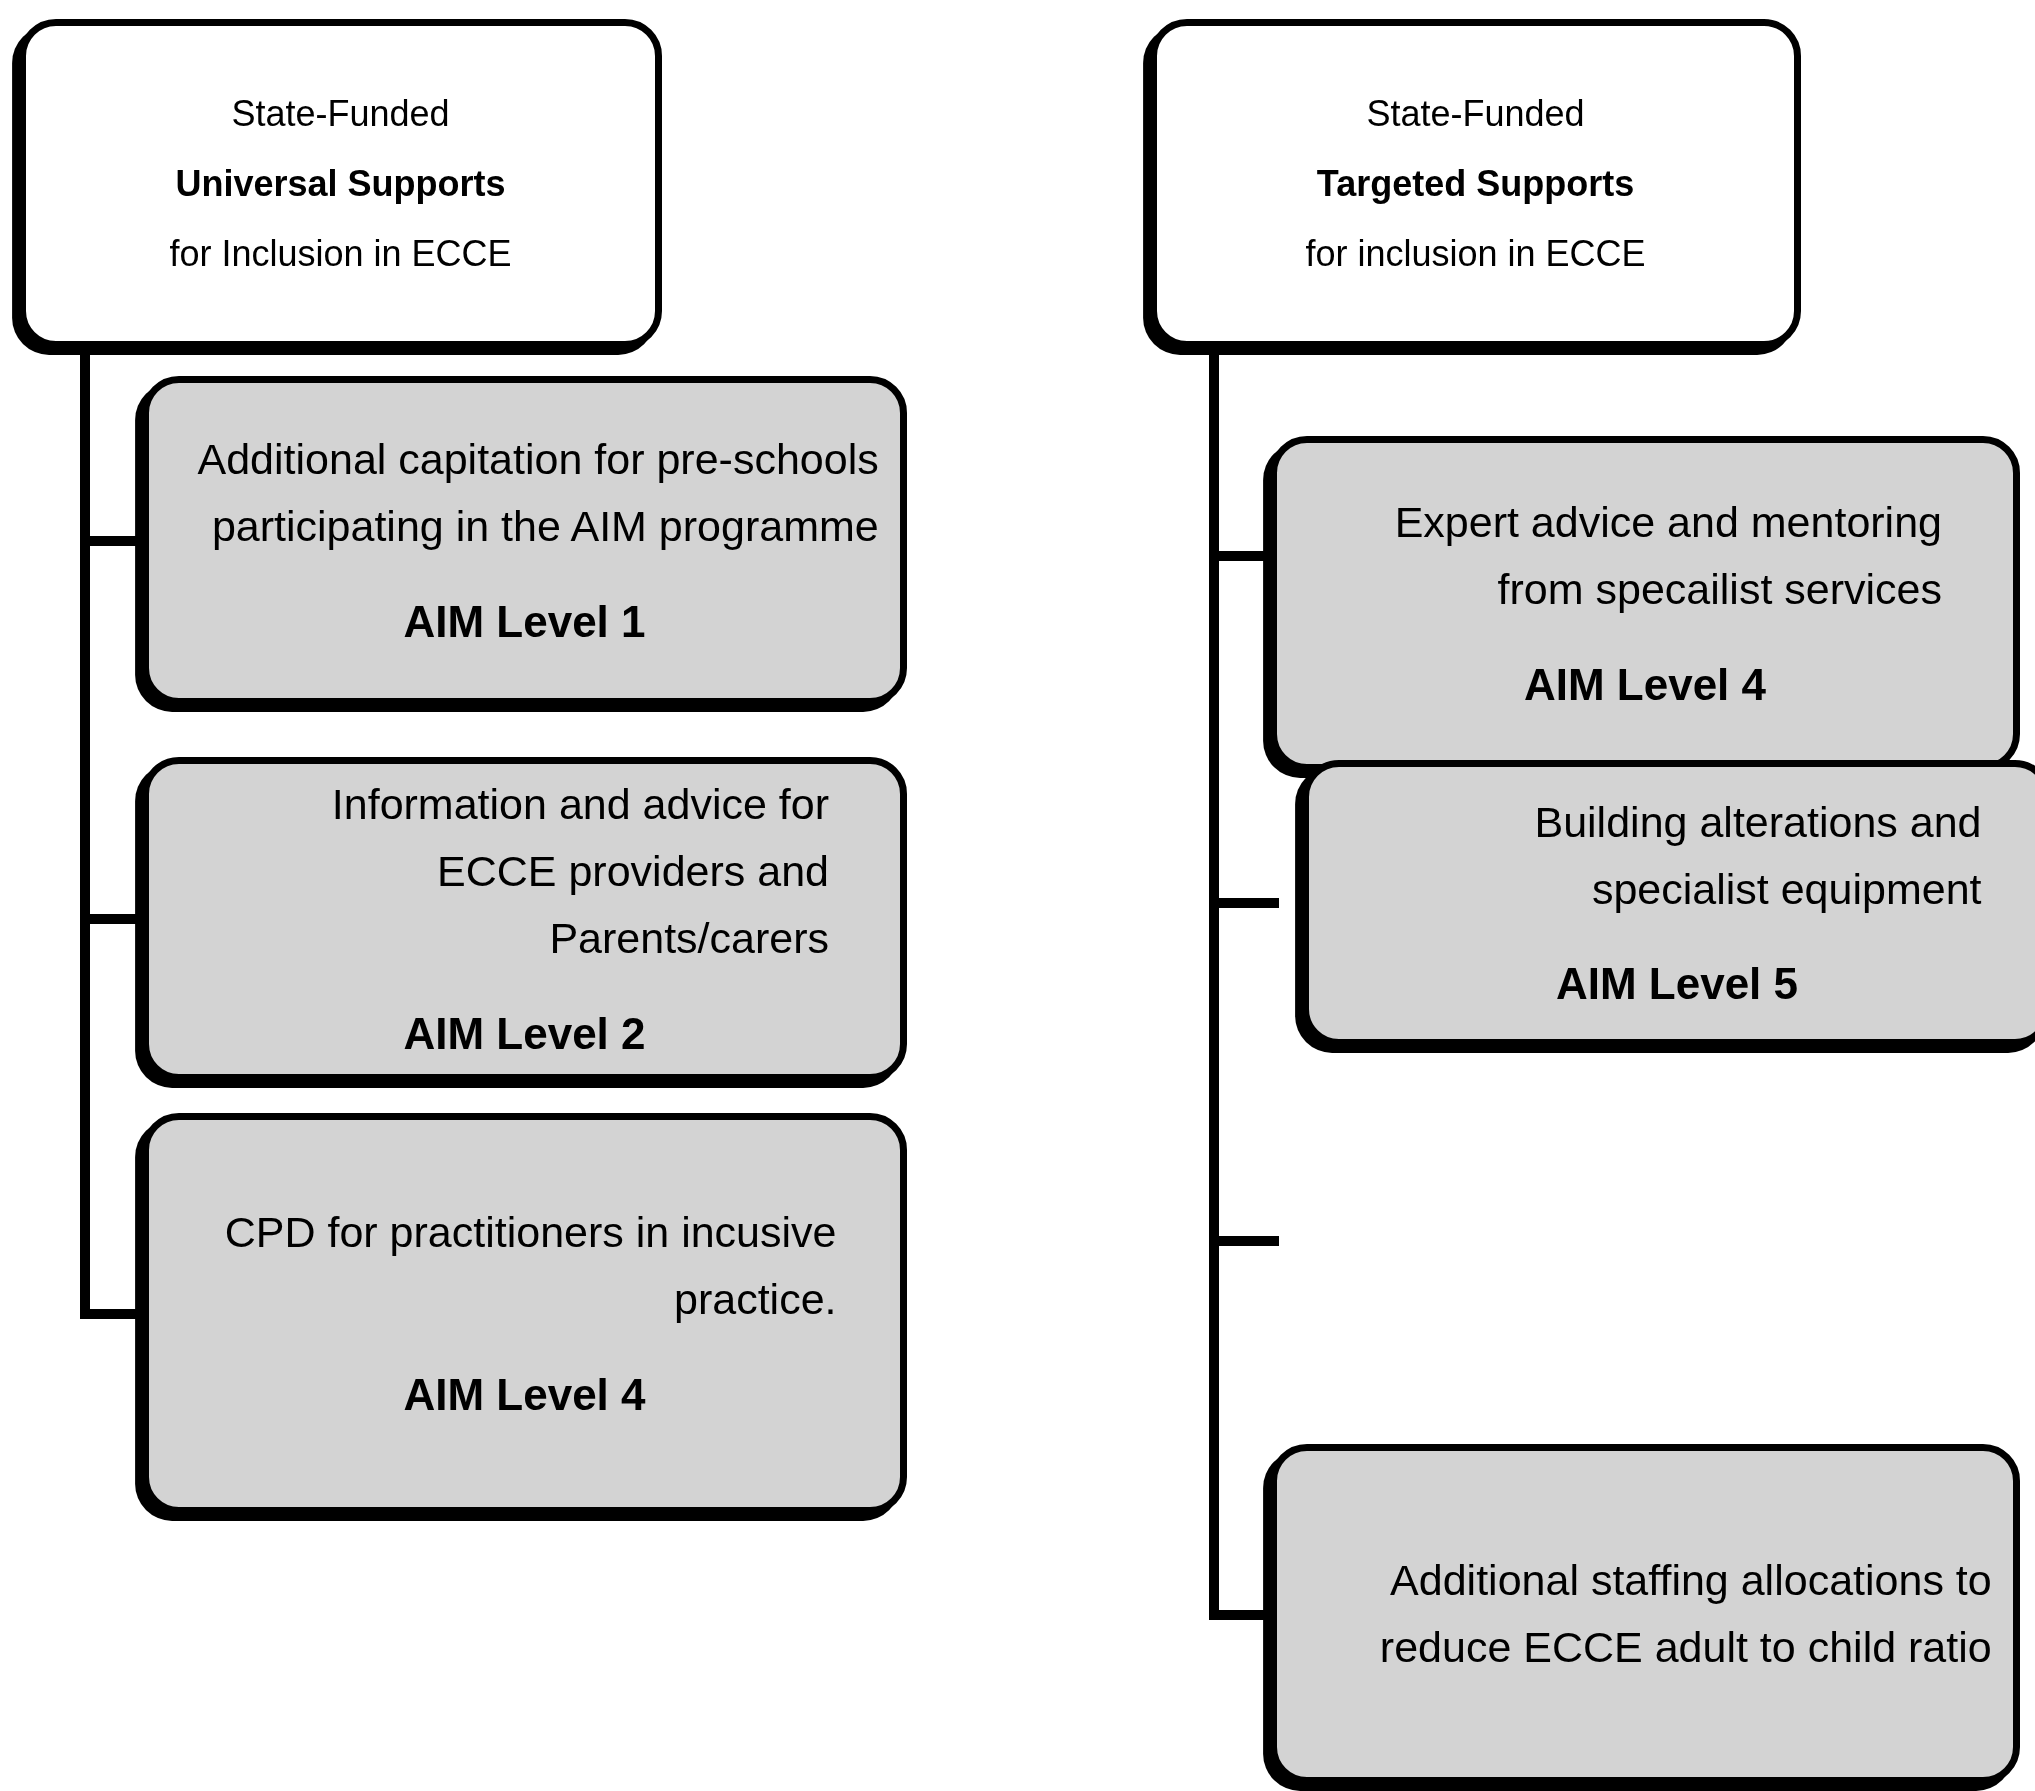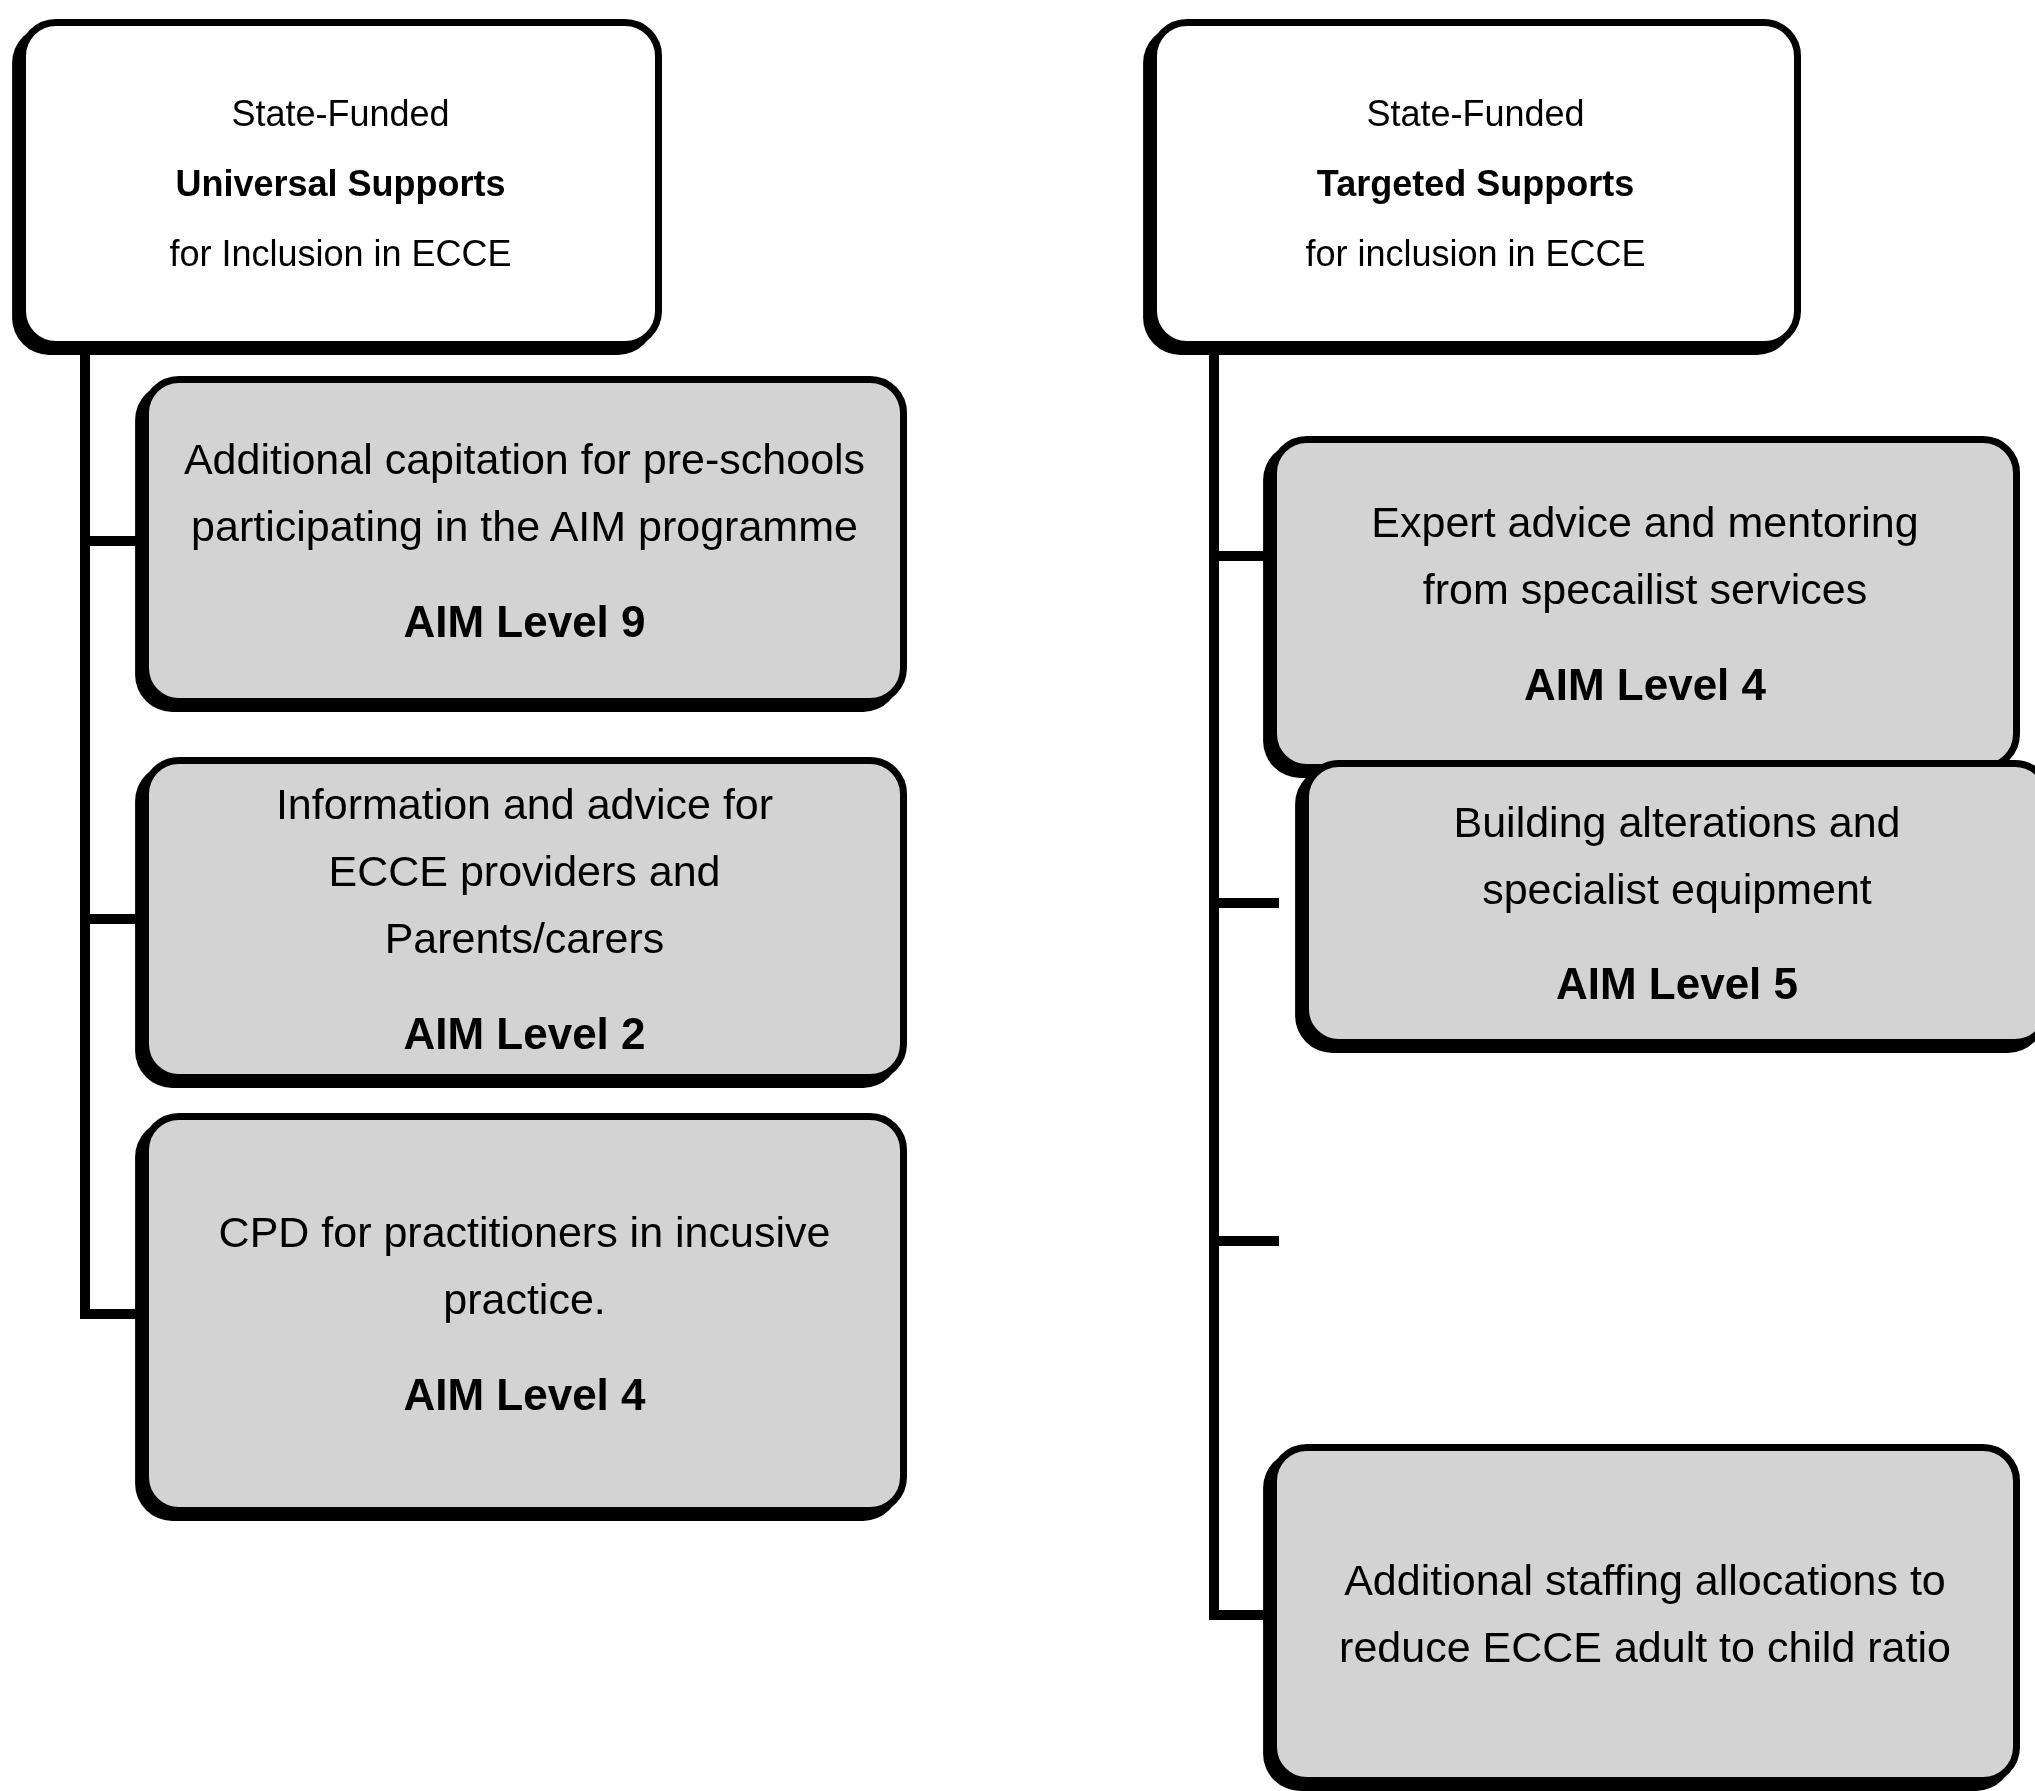--- a/index.html
+++ b/index.html
@@ -42,20 +42,21 @@
     font-weight: bold;
   }
   .child-box {
     background: #d3d3d3;
     font-size: 43px;
     line-height: 67px;
     padding: 10.7px 21.3px;
   }
   .para {
     margin: 0 auto;
+    text-align: right;
   }
   .para + .para {
     margin-top: 27.4px;
   }
   .level {
     font-weight: bold;
     font-size: 44px;
     margin-top: 27.4px;
   }
   .mw780 { max-width: 594px; }
@@ -86,21 +87,21 @@
   </div>
 
   <div class="box header-box" style="left:1150px; top:19px; width:651px; height:329px;">
     <div>State-Funded</div>
     <div class="bold">Targeted Supports</div>
     <div>for inclusion in ECCE</div>
   </div>
 
   <div class="box child-box" style="left:142px; top:376px; width:765px; height:329px;">
     <div class="para">Additional capitation for pre-schools participating in the AIM programme</div>
-    <div class="level">AIM Level 9</div>
+    <div class="level">AIM Level 1</div>
   </div>
 
   <div class="box child-box" style="left:142px; top:757px; width:765px; height:324px;">
     <div class="para mw800">Information and advice for ECCE providers and Parents/carers</div>
     <div class="level">AIM Level 2</div>
   </div>
 
   <div class="box child-box" style="left:142px; top:1113px; width:765px; height:401px;">
     <div class="para mw820">CPD for practitioners in incusive practice.</div>
     <div class="level">AIM Level 4</div>

